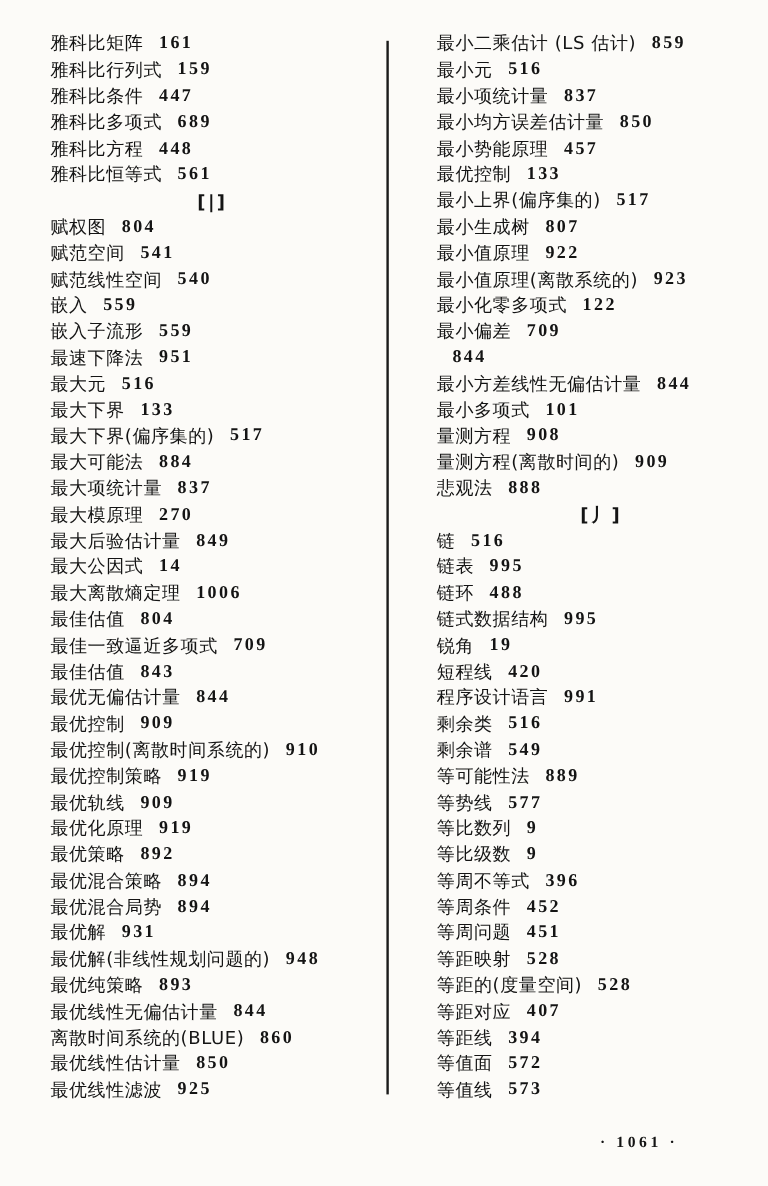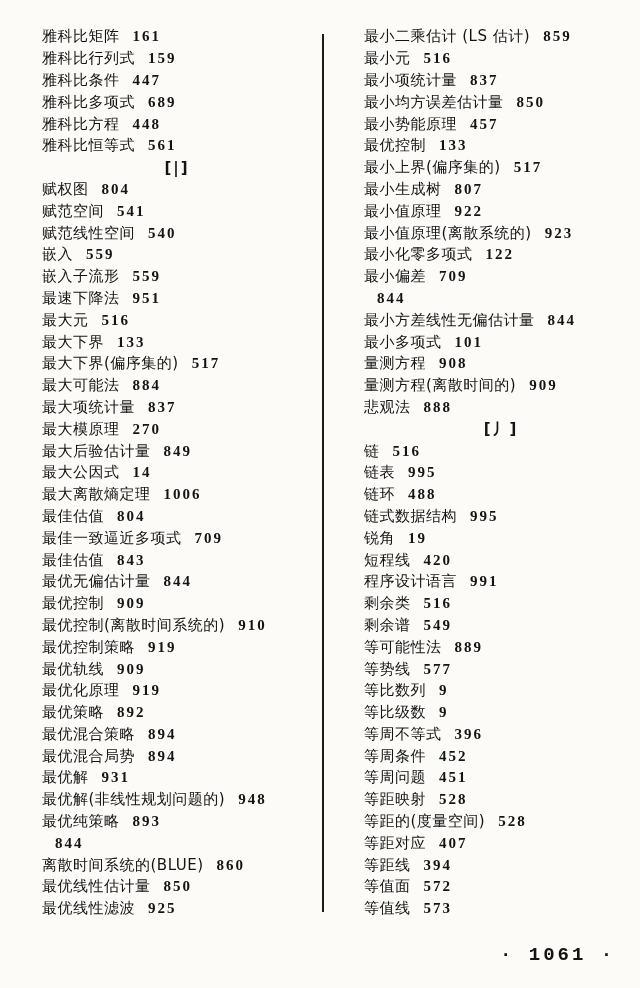--- a/index.html
+++ b/index.html
@@ -43,23 +43,23 @@
   }
   .divider {
     position:absolute;
     left:322px; top:34px;
     width:2px; height:878px;
     background:#1b1b1b;
   }
   .page-number {
     position:absolute;
     left:500px; top:944px;
-    font-family:Liberation Mono, monospace;
+    font-family:Liberation Serif, serif;
     font-weight:700;
-    font-size:19px;
+    font-size:13px;
     letter-spacing:3px;
   }
 </style>
 </head>
 <body>
 
 <div class="column col-left">
     <div class="entry">
       <span class="term">雅科比矩阵</span>
       <span class="pagenum">161</span>
@@ -199,20 +199,21 @@
     </div>
     <div class="entry">
       <span class="term">最优解(非线性规划问题的)</span>
       <span class="pagenum">948</span>
     </div>
     <div class="entry">
       <span class="term">最优纯策略</span>
       <span class="pagenum">893</span>
     </div>
     <div class="entry">
+      <span class="term">最优线性无偏估计量</span>
       <span class="pagenum">844</span>
     </div>
     <div class="entry">
       <span class="term">离散时间系统的(BLUE)</span>
       <span class="pagenum">860</span>
     </div>
     <div class="entry">
       <span class="term">最优线性估计量</span>
       <span class="pagenum">850</span>
     </div>

